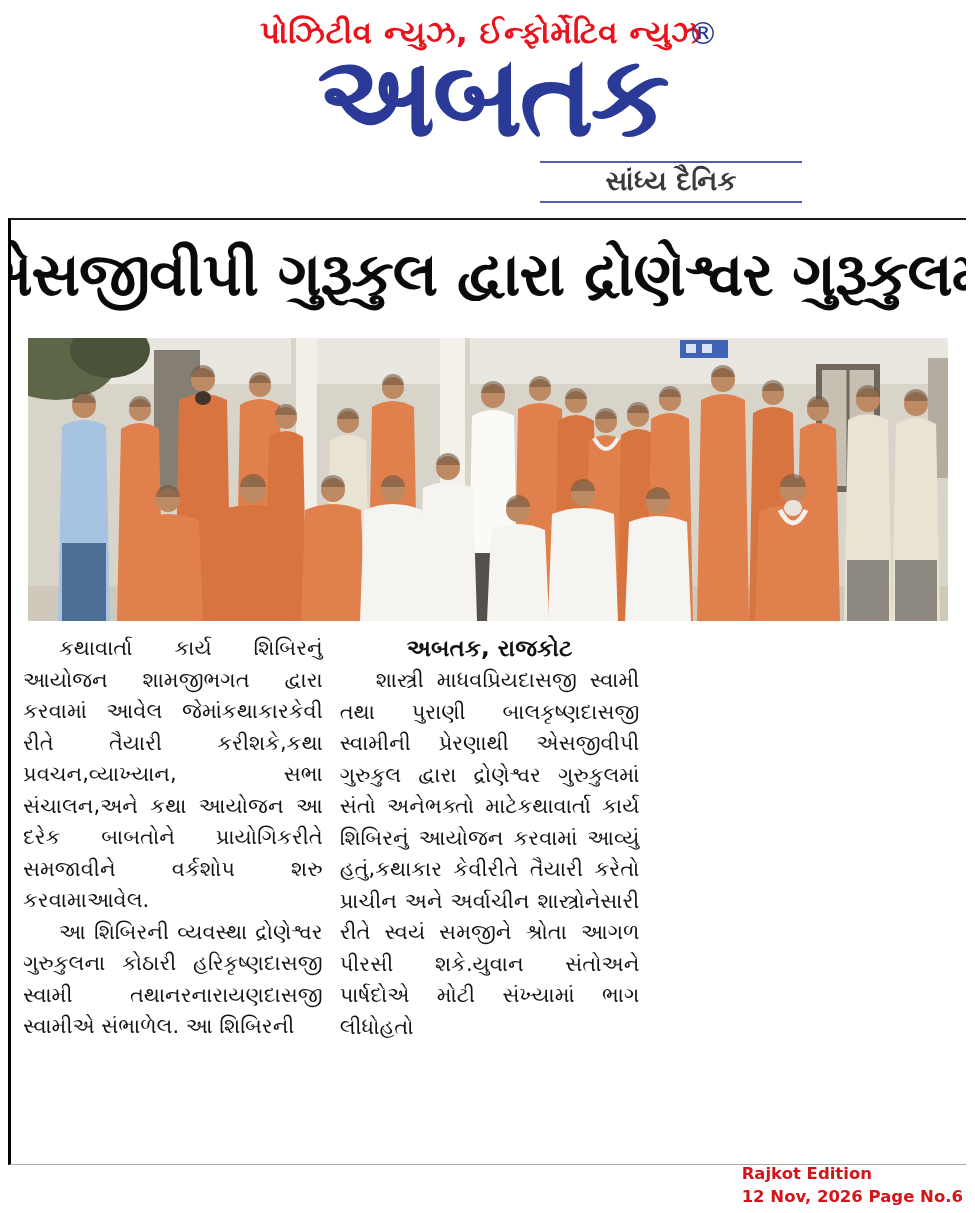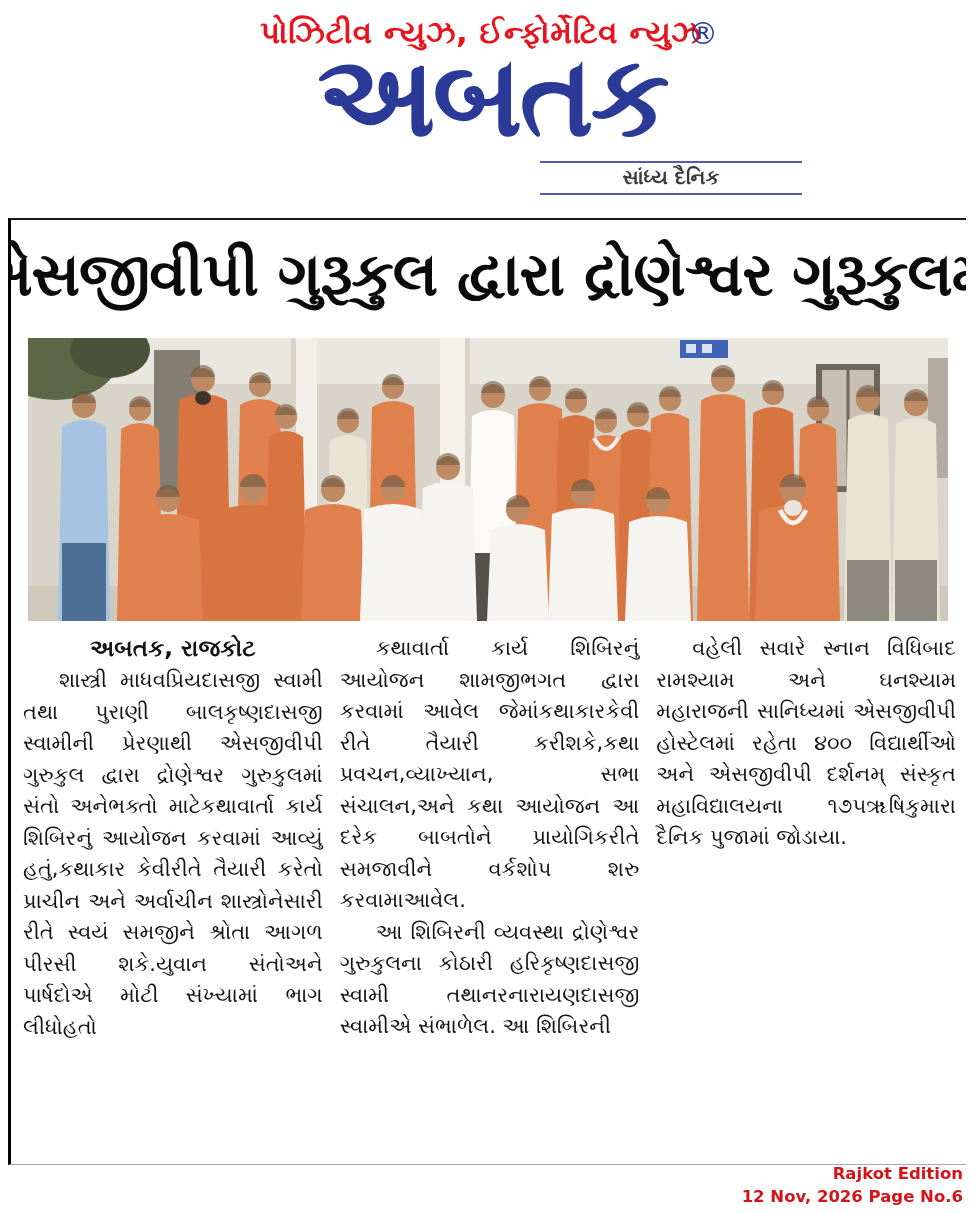--- a/index.html
+++ b/index.html
@@ -22,21 +22,21 @@
     text-align:center;
   }
   .regmark {
     position:absolute; left:688px; top:16px;
     font-size:30px; color:#2b3a96; font-weight:normal;
   }
   .subtitle-box {
     position:absolute; left:540px; top:161px; width:262px;
     border-top:2px solid #565cae; border-bottom:2px solid #565cae;
     padding:2px 0 4px; text-align:center;
-    font-size:20px; font-weight:bold; color:#3a3a3a;
+    font-size:27px; font-weight:bold; color:#3a3a3a;
   }
   
   .article {
     position:absolute; left:8px; top:218px; width:958px; height:947px;
     border-left:3px solid #000;
     border-top:2px solid #1a1a1a;
     border-bottom:1px solid #aaa;
     box-sizing:border-box;
   }
   .headline-line {
@@ -60,21 +60,21 @@
   }
   .dateline {
     text-align:center; font-weight:bold; font-size:23px;
     margin:0 0 2px 0; line-height:30px;
   }
   .col p { margin:0; text-indent:36px; }
   .col p.noindent { text-indent:0; }
   
   .footer {
     position:absolute; right:12px; top:1162px;
-    text-align:right; color:#d41418;
+    text-align:left; color:#d41418;
     font-size:16.5px; line-height:23px; font-weight:bold;
   }
 </style>
 </head>
 <body>
 
 <div class="page">
 
   <div class="tagline">પોઝિટીવ ન્યુઝ, ઈન્ફોર્મેટિવ ન્યુઝ</div>
   <div class="logo">અબતક</div>
@@ -191,29 +191,28 @@
           <circle cx="765" cy="152" r="13" fill="#bd8a63"></circle>
           <path d="M 752 149 A 13 13 0 0 1 778 149" fill="#6b503a" opacity="0.55"></path>
           <path d="M 752 172 Q 765 198 778 172" stroke="#f3f1ec" stroke-width="5" fill="none"></path>
           <ellipse cx="765" cy="170" rx="9" ry="8" fill="#e8e4dd"></ellipse>
           <path d="M 566 100 Q 578 122 590 100" stroke="#f3f1ec" stroke-width="4" fill="none"></path>
         </svg>
     </div>
 
     <div class="cols">
       <div class="col">
+        <p>કથાવાર્તા કાર્ય શિબિરનું આયોજન શામજીભગત દ્વારા કરવામાં આવેલ જેમાંકથાકારકેવી રીતે તૈયારી કરીશકે,કથા પ્રવચન,વ્યાખ્યાન, સભા સંચાલન,અને કથા આયોજન આ દરેક બાબતોને પ્રાયોગિકરીતે સમજાવીને વર્કશોપ શરુ કરવામાઆવેલ.</p>
+        <p>આ શિબિરની વ્યવસ્થા દ્રોણેશ્વર ગુરુકુલના કોઠારી હરિકૃષ્ણદાસજી સ્વામી તથાનરનારાયણદાસજી સ્વામીએ સંભાળેલ. આ શિબિરની</p>
+      </div>
+      <div class="col">
         <div class="dateline">અબતક, રાજકોટ</div>
         <p>શાસ્ત્રી માધવપ્રિયદાસજી સ્વામી તથા પુરાણી બાલકૃષ્ણદાસજી સ્વામીની પ્રેરણાથી એસજીવીપી ગુરુકુલ દ્વારા દ્રોણેશ્વર ગુરુકુલમાં સંતો અનેભક્તો માટેકથાવાર્તા કાર્ય શિબિરનું આયોજન કરવામાં આવ્યું હતું,કથાકાર કેવીરીતે તૈયારી કરેતો પ્રાચીન અને અર્વાચીન શાસ્ત્રોનેસારી રીતે સ્વયં સમજીને શ્રોતા આગળ પીરસી શકે.યુવાન સંતોઅને પાર્ષદોએ મોટી સંખ્યામાં ભાગ લીધોહતો</p>
       </div>
       <div class="col">
-        <p>કથાવાર્તા કાર્ય શિબિરનું આયોજન શામજીભગત દ્વારા કરવામાં આવેલ જેમાંકથાકારકેવી રીતે તૈયારી કરીશકે,કથા પ્રવચન,વ્યાખ્યાન, સભા સંચાલન,અને કથા આયોજન આ દરેક બાબતોને પ્રાયોગિકરીતે સમજાવીને વર્કશોપ શરુ કરવામાઆવેલ.</p>
-        <p>આ શિબિરની વ્યવસ્થા દ્રોણેશ્વર ગુરુકુલના કોઠારી હરિકૃષ્ણદાસજી સ્વામી તથાનરનારાયણદાસજી સ્વામીએ સંભાળેલ. આ શિબિરની</p>
-      </div>
-      <div class="col">
-        <p>વહેલી સવારે સ્નાન વિધિબાદ રામશ્યામ અને ઘનશ્યામ મહારાજની સાનિધ્યમાં એસજીવીપી હોસ્ટેલમાં રહેતા ૪૦૦ વિદ્યાર્થીઓ અને એસજીવીપી દર્શનમ્ સંસ્કૃત મહાવિદ્યાલયના ૧૭૫ૠષિકુમારા દૈનિક પુજામાં જોડાયા.</p>
       </div>
     </div>
   </div>
 
   <div class="footer">
     <div>Rajkot Edition</div>
     <div>12 Nov, 2026 Page No.6</div>
   </div>
 
 </div>

